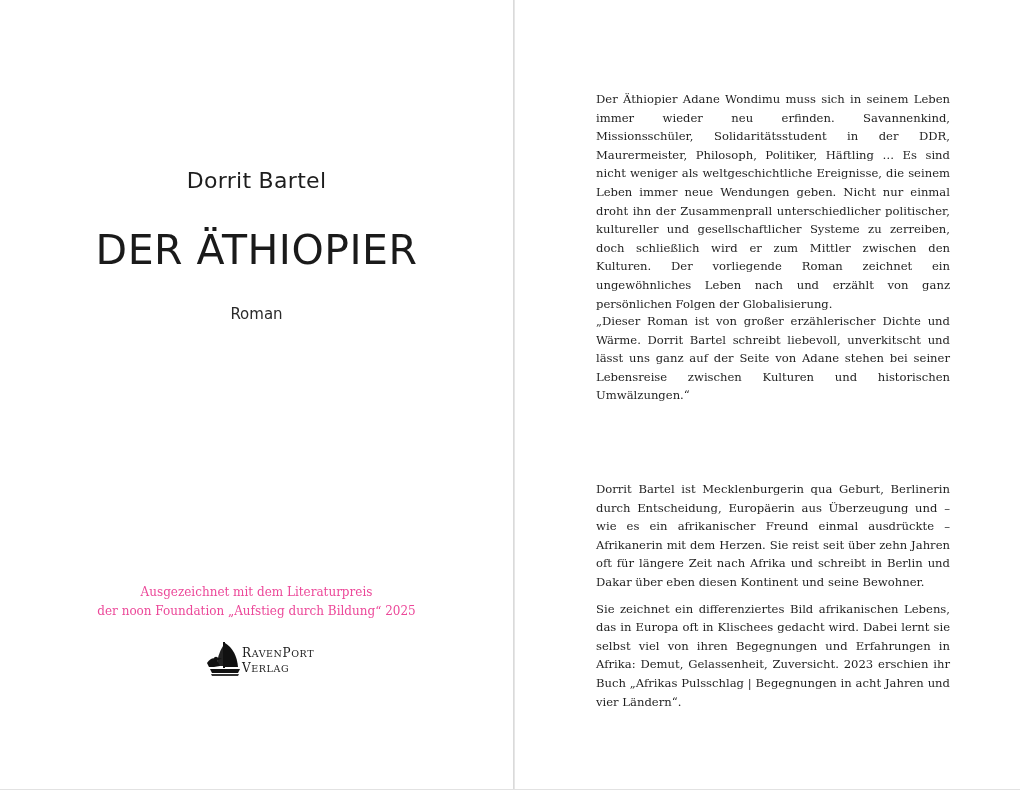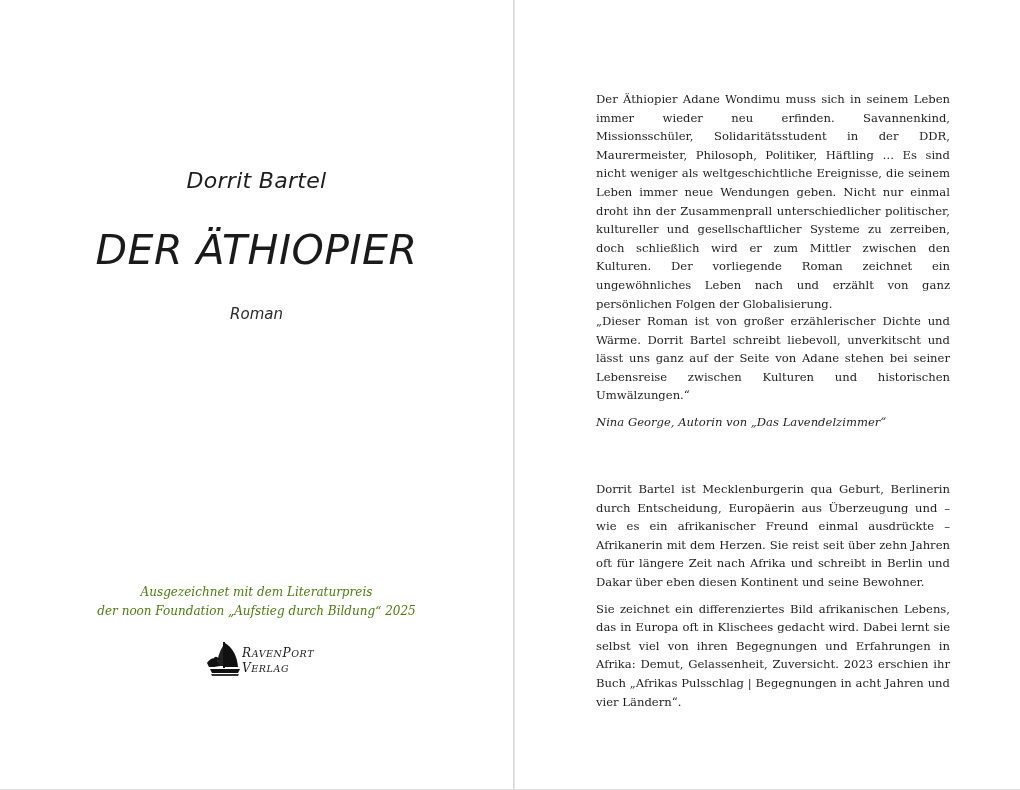--- a/index.html
+++ b/index.html
@@ -1,34 +1,34 @@
 <!DOCTYPE html>
 <html><head>
   <meta charset="utf-8">
   <style>
     html, body { margin: 0; padding: 0; }
     body {
       width: 1020px; height: 790px; background: #ffffff; position: relative; overflow: hidden;
       color: #1a1a1a;
     }
     .spread { position: absolute; left: 0; top: 0; width: 1020px; height: 789px; border-bottom: 1px solid #e2e2e2; }
-    .page { position: absolute; top: 0; height: 650px; background: #fff; font-style: italic; }
+    .page { position: absolute; top: 0; height: 650px; background: #fff; }
     .page-left { left: 0; width: 513px; }
     .page-right { left: 515px; width: 505px; }
     .gutter { position: absolute; left: 513px; top: 0; width: 2px; height: 789px;
       background: linear-gradient(to right, #d4d4d4, #ececec); }
 
     .author { position: absolute; left: 0; width: 513px; top: 168px; text-align: center;
       font-family: "DejaVu Sans", sans-serif; font-size: 22px; letter-spacing: 0.3px; color: #1d1d1d; }
     .title { position: absolute; left: 0; width: 513px; top: 226px; text-align: center;
       font-family: "DejaVu Sans", sans-serif; font-size: 41px; letter-spacing: 0.5px; color: #1a1a1a; }
     .subtitle { position: absolute; left: 0; width: 513px; top: 305px; text-align: center;
       font-family: "DejaVu Sans", sans-serif; font-size: 15px; color: #2a2a2a; }
     .award { position: absolute; left: 0; width: 513px; top: 583px; text-align: center;
-      font-family: "DejaVu Serif", serif; font-size: 12px; line-height: 19px; color: #4d7c0f; }
+      font-family: "DejaVu Serif", serif; font-size: 12px; line-height: 19px; color: #ec4899; }
     .award div { white-space: nowrap; }
 
     .logo { position: absolute; left: 205px; top: 640px; width: 112px; height: 38px; }
     .logo svg { position: absolute; left: 0; top: 0; }
     .logo .brand { position: absolute; left: 37px; top: 6px; font-family: "DejaVu Serif", serif;
       font-size: 9.5px; letter-spacing: 0.6px; line-height: 14px; color: #1a1a1a; }
     .logo .brand .big { font-size: 12px; }
 
     .text-block { position: absolute; left: 588px; width: 370px;
       font-family: "DejaVu Serif", serif; font-size: 11.6px; line-height: 18.6px;
@@ -72,20 +72,19 @@
   <div class="gutter"></div>
 
   <div class="page page-right"></div>
 
   <div class="text-block blurb">
     <p>Der Äthiopier Adane Wondimu muss sich in seinem Leben immer wie­der neu erfinden. Savannenkind, Missionsschüler, Solidaritätsstudent in der DDR, Maurermeister, Philosoph, Politiker, Häftling … Es sind nicht weniger als weltgeschichtliche Ereignisse, die seinem Leben immer neue Wendungen geben. Nicht nur einmal droht ihn der Zusammenprall unter­schiedlicher politischer, kultureller und gesellschaftlicher Systeme zu zer­reiben, doch schließlich wird er zum Mittler zwischen den Kulturen. Der vorliegende Roman zeichnet ein ungewöhnliches Leben nach und erzählt von ganz persönlichen Folgen der Globalisierung.</p>
   </div>
 
   <div class="text-block quote">
     <p>„Dieser Roman ist von großer erzählerischer Dichte und Wärme. Dorrit Bartel schreibt liebevoll, unverkitscht und lässt uns ganz auf der Seite von Adane stehen bei seiner Lebensreise zwischen Kulturen und historischen Umwälzungen.“</p>
-    <p class="attribution">Nina George, Autorin von „Das Lavendelzimmer“</p>
   </div>
 
   <div class="text-block bio">
     <p>Dorrit Bartel ist Mecklenburgerin qua Geburt, Berlinerin durch Ent­scheidung, Europäerin aus Überzeugung und – wie es ein afrikanischer Freund einmal ausdrückte – Afrikanerin mit dem Herzen. Sie reist seit über zehn Jahren oft für längere Zeit nach Afrika und schreibt in Berlin und Dakar über eben diesen Kontinent und seine Bewohner.</p>
     <p>Sie zeichnet ein differenziertes Bild afrikanischen Lebens, das in Europa oft in Klischees gedacht wird. Dabei lernt sie selbst viel von ihren Be­gegnungen und Erfahrungen in Afrika: Demut, Gelassenheit, Zuversicht. 2023 erschien ihr Buch „Afrikas Pulsschlag | Begegnungen in acht Jahren und vier Ländern“.</p>
   </div>
 </div>
 
 </body></html>

